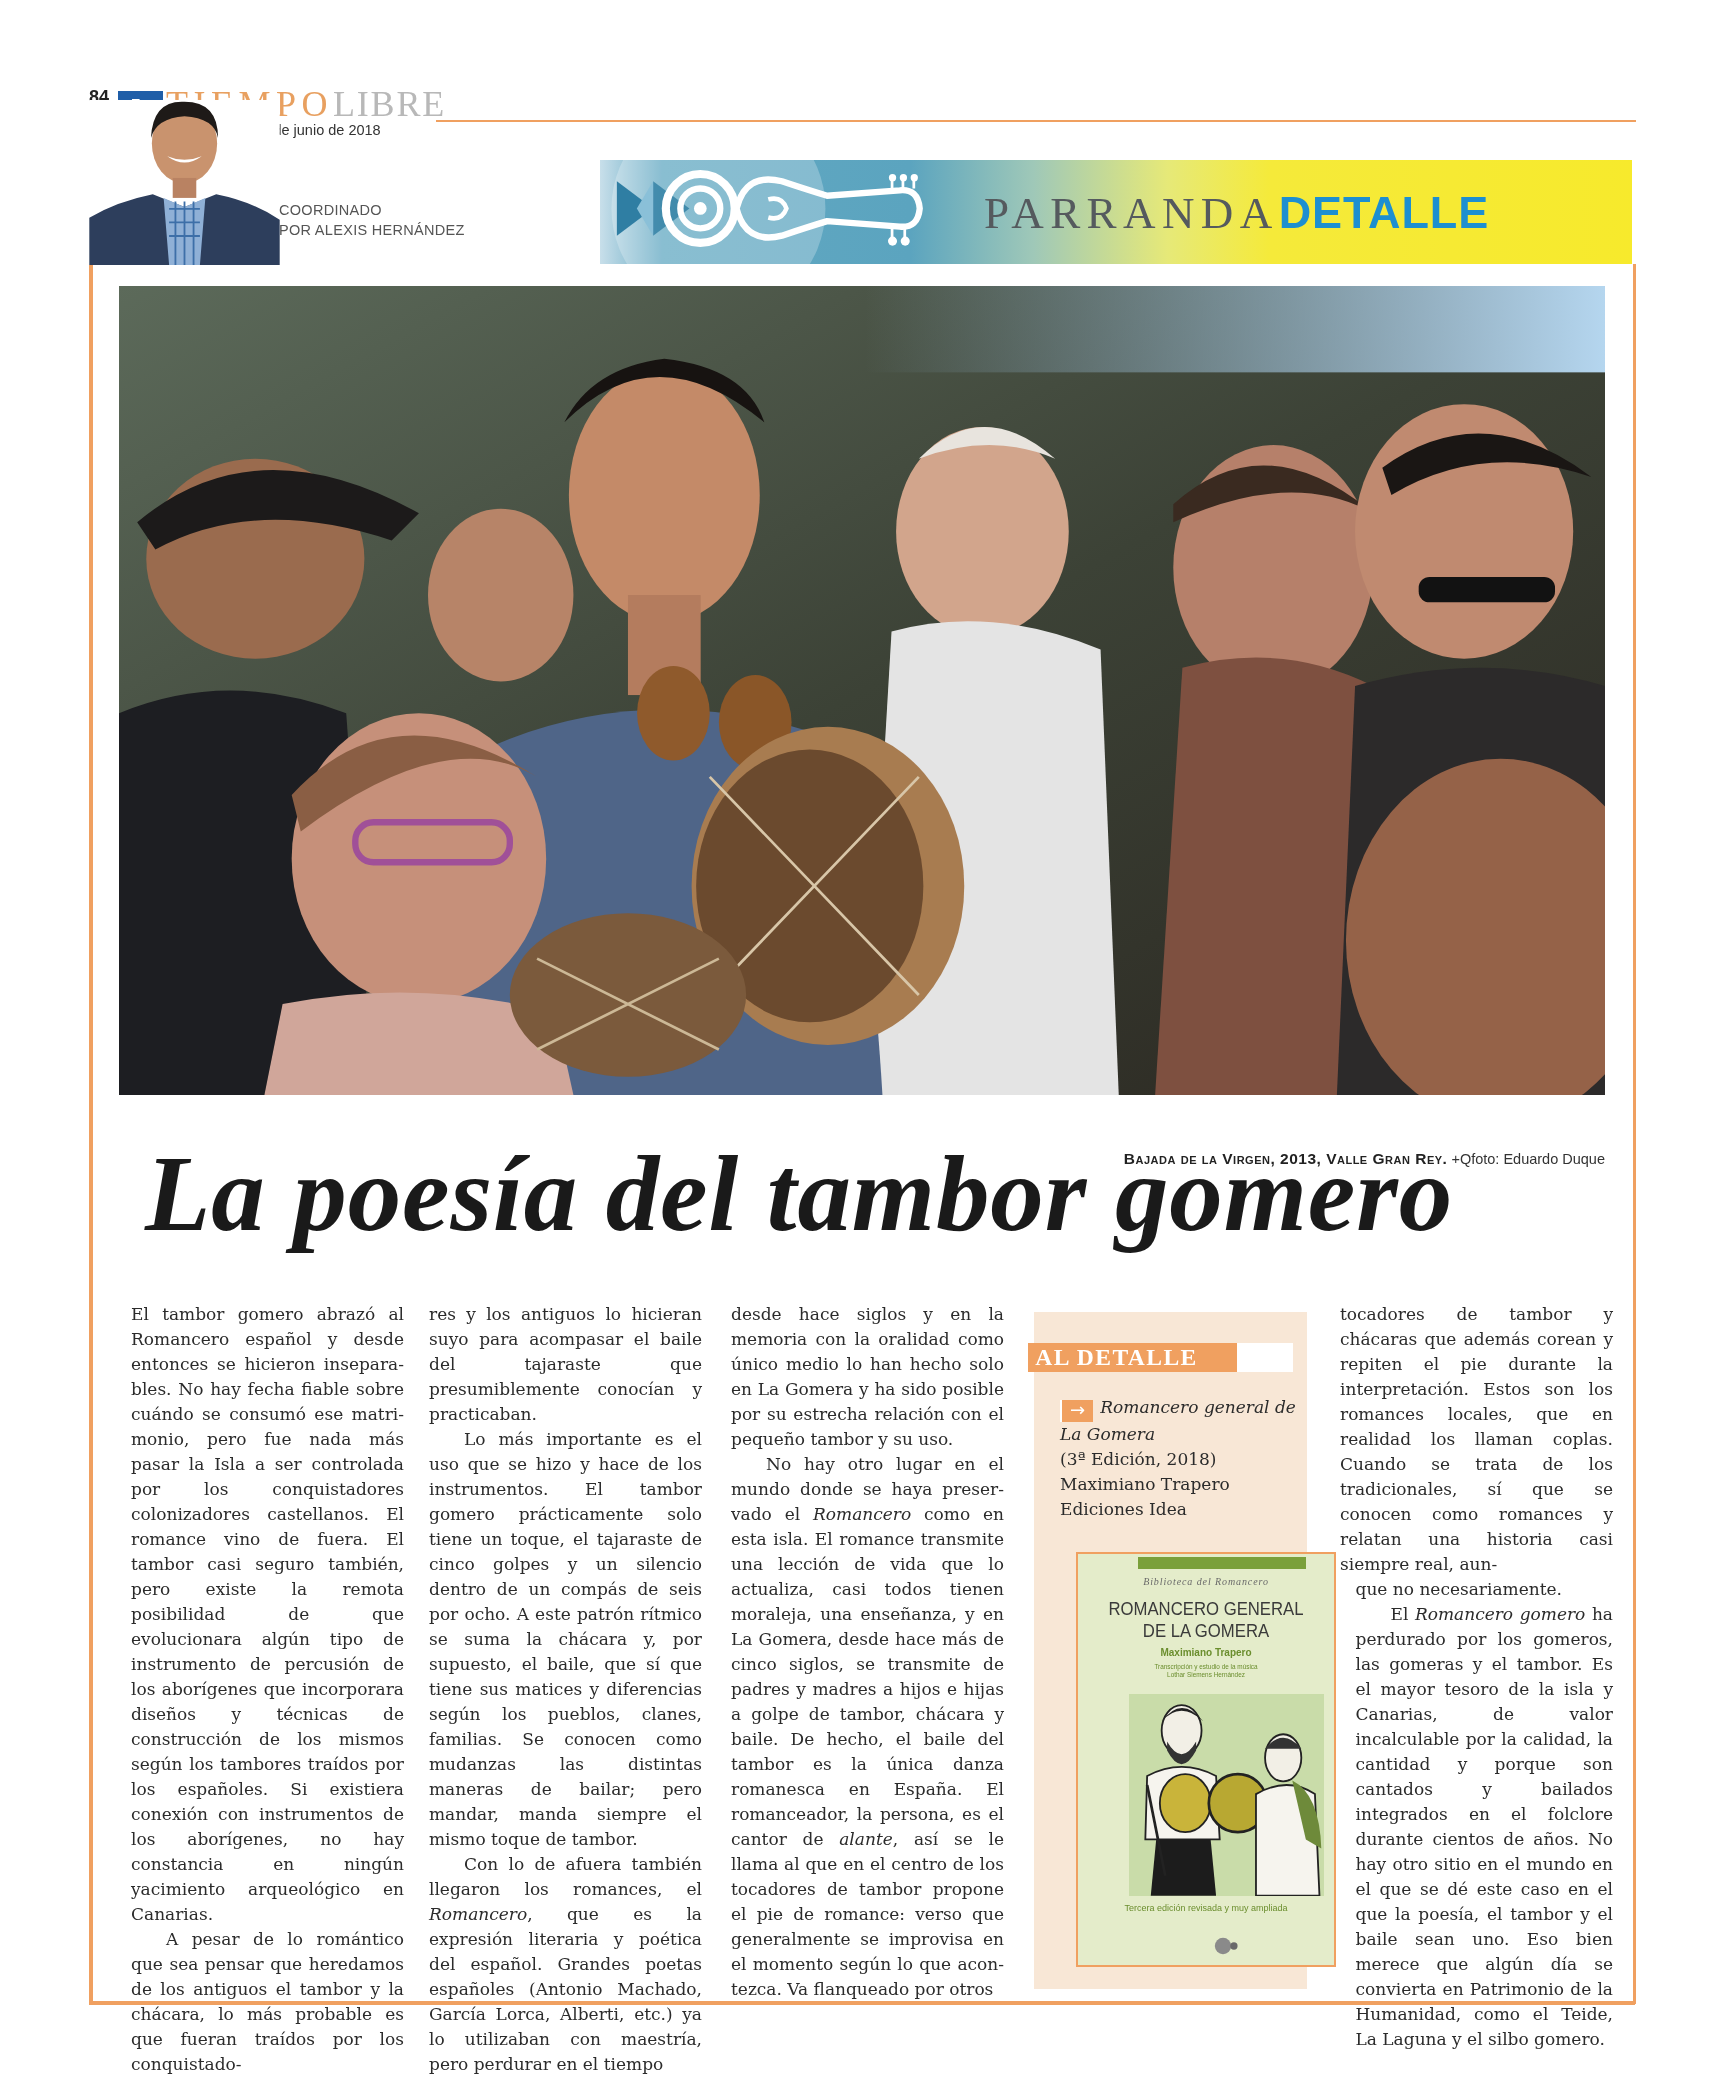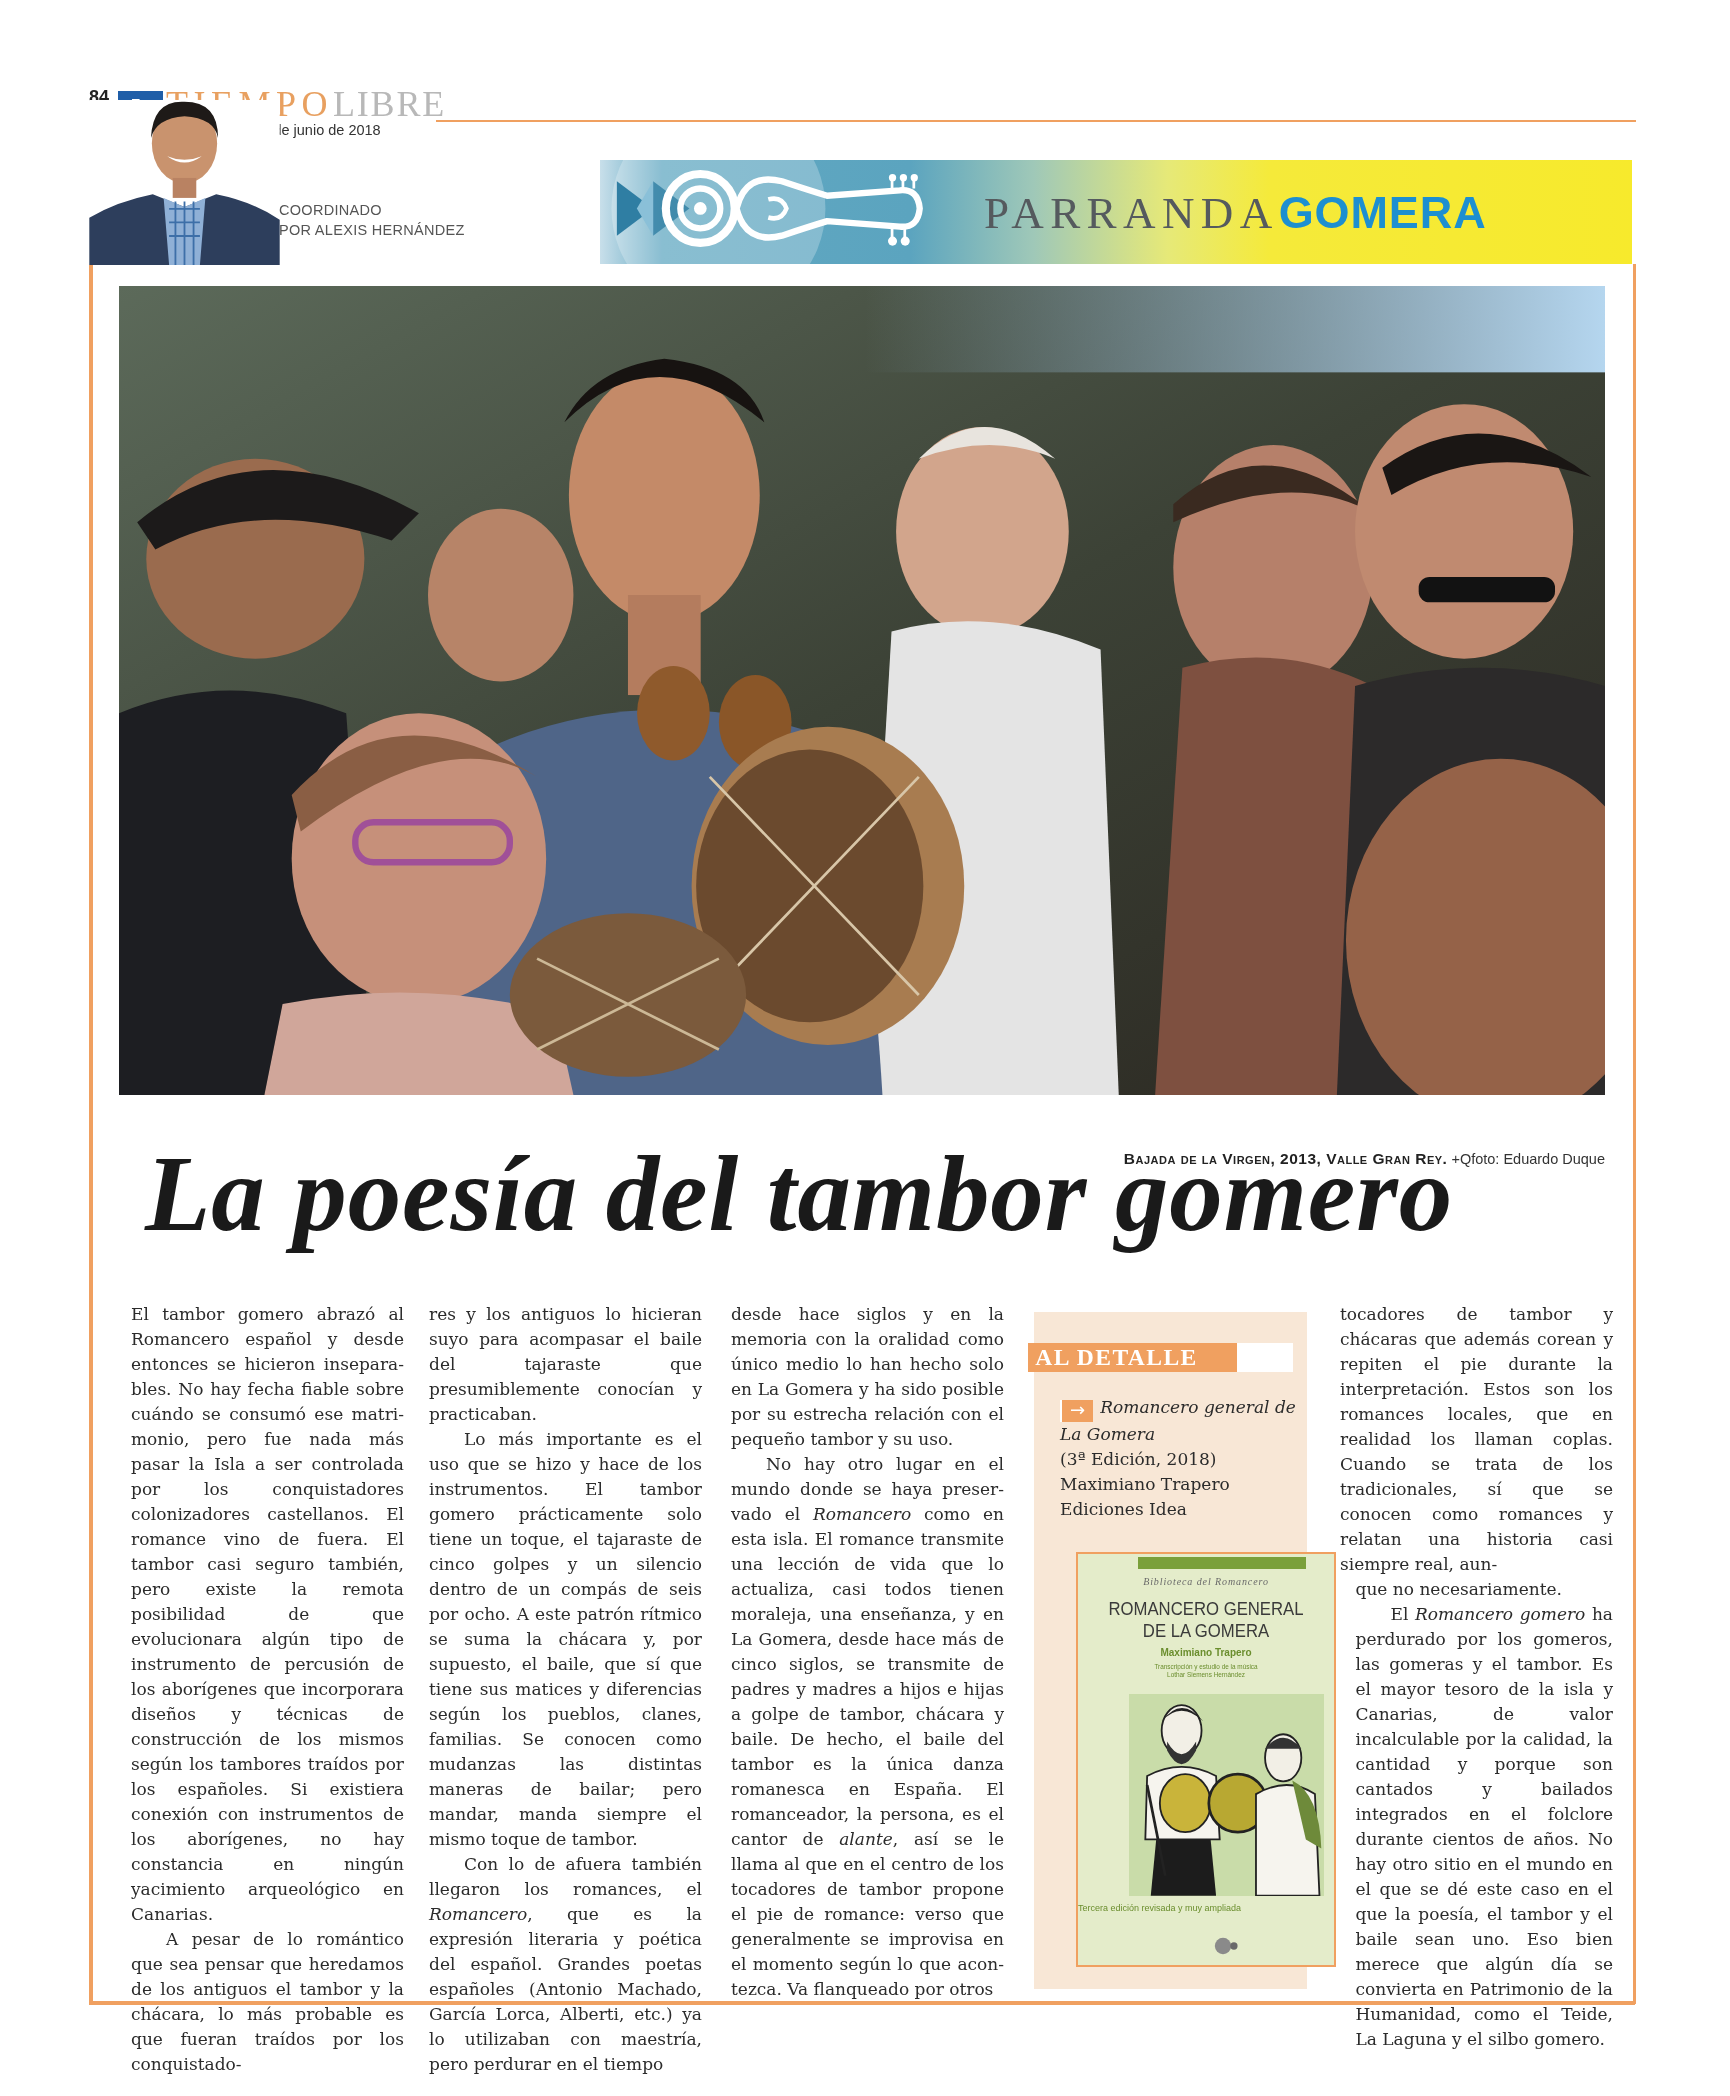--- a/index.html
+++ b/index.html
@@ -60,21 +60,21 @@
     .detail-text .it { font-style: italic; }
 
     
     .book-cover { position: absolute; left: 1048px; top: 1552px; width: 260px; height: 415px; background: #e4ecca; border: 2.7px solid #f0a060; overflow: hidden; margin-left: 28px; }
     .book-topbar { position: absolute; left: 60px; top: 2.7px; width: 168px; height: 12.7px; background: #7aa03a; }
     .book-series { position: absolute; left: 0; top: 22px; width: 100%; text-align: center; font-family: "Liberation Serif", serif; font-style: italic; font-size: 10px; color: #6a6a6a; letter-spacing: 0.9px; }
     .book-title { position: absolute; left: 0; top: 44px; width: 100%; text-align: center; font-family: "Liberation Sans", sans-serif; font-size: 19px; line-height: 22px; color: #3a3a3a; transform: scaleX(0.88); }
     .book-author { position: absolute; left: 0; top: 93px; width: 100%; text-align: center; font-family: "Liberation Sans", sans-serif; font-weight: bold; font-size: 10px; color: #6b8e2e; }
     .book-sub { position: absolute; left: 0; top: 109px; width: 100%; text-align: center; font-family: "Liberation Sans", sans-serif; font-size: 6.4px; line-height: 8.2px; color: #6b8e2e; }
     .book-illustration { position: absolute; left: 51px; top: 140px; width: 195px; height: 202px; background: #c9dca9; overflow: hidden; }
-    .book-edition { position: absolute; left: 0; top: 349px; width: 100%; font-family: "Liberation Sans", sans-serif; font-size: 9px; color: #6b8e2e; }
+    .book-edition { position: absolute; left: 0; top: 349px; width: 100%; text-align: center; font-family: "Liberation Sans", sans-serif; font-size: 9px; color: #6b8e2e; }
     .book-emblem { position: absolute; left: 135px; top: 382px; width: 25.5px; height: 20px; }
   </style>
 </head>
 <body>
 
 <div class="page-number">84</div>
 <div class="logo-block">da</div>
 <div class="section-title">
   <span class="t1">TIEMPO</span><span class="t2">LIBRE</span>
 </div>
@@ -116,21 +116,21 @@
     <rect x="320" y="36" width="3" height="12"></rect>
       <rect x="332" y="36" width="3" height="12"></rect>
       <rect x="344" y="36" width="3" height="12"></rect>
     <circle cx="322" cy="106" r="5"></circle>
       <circle cx="336" cy="106" r="5"></circle>
     <rect x="320" y="90" width="3" height="14"></rect>
       <rect x="334" y="90" width="3" height="14"></rect>
   </g>
 </svg>
 <div class="banner-text">
-  <span class="parranda">PARRANDA</span><span class="canaria">GOMERA</span>
+  <span class="parranda">PARRANDA</span><span class="canaria">DETALLE</span>
 </div>
 
 <div class="frame-left"></div>
 <div class="frame-right"></div>
 <div class="frame-bottom"></div>
 
 <div class="hero-photo">
   <svg width="1486" height="809" viewBox="0 0 1635 890" preserveAspectRatio="none">
     <defs>
       <linearGradient id="bg" x1="0" y1="0" x2="1" y2="1">

